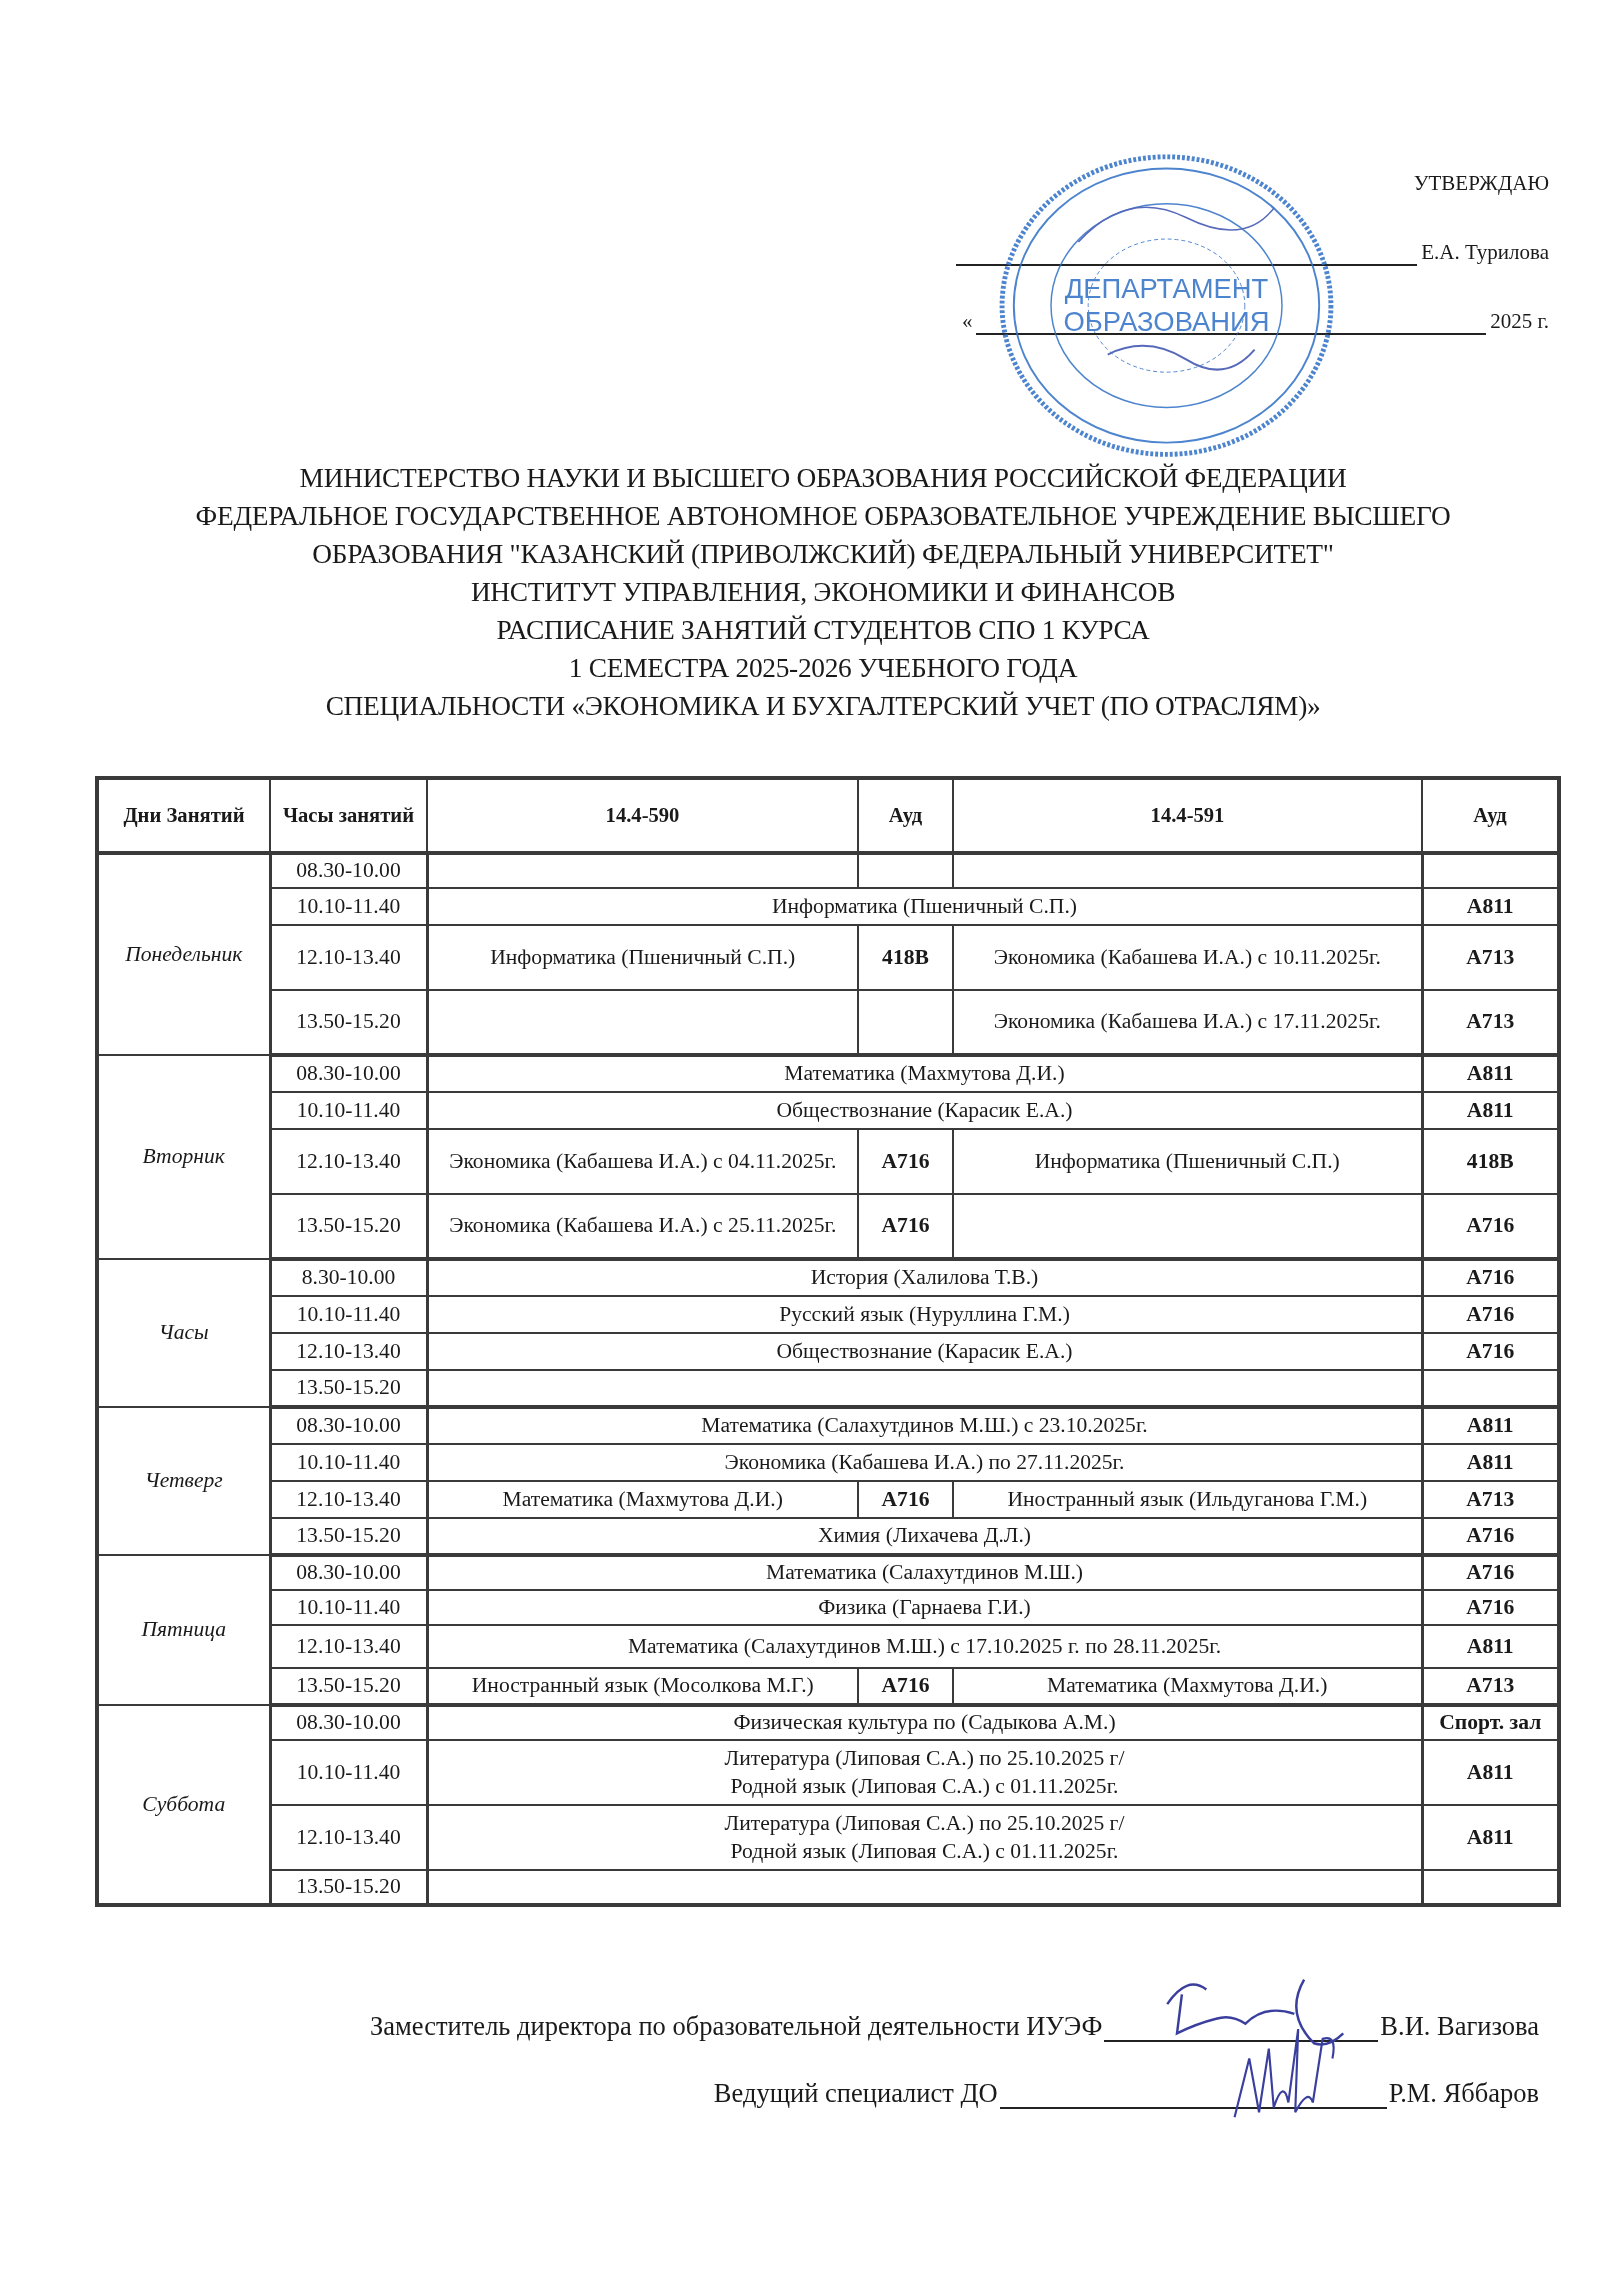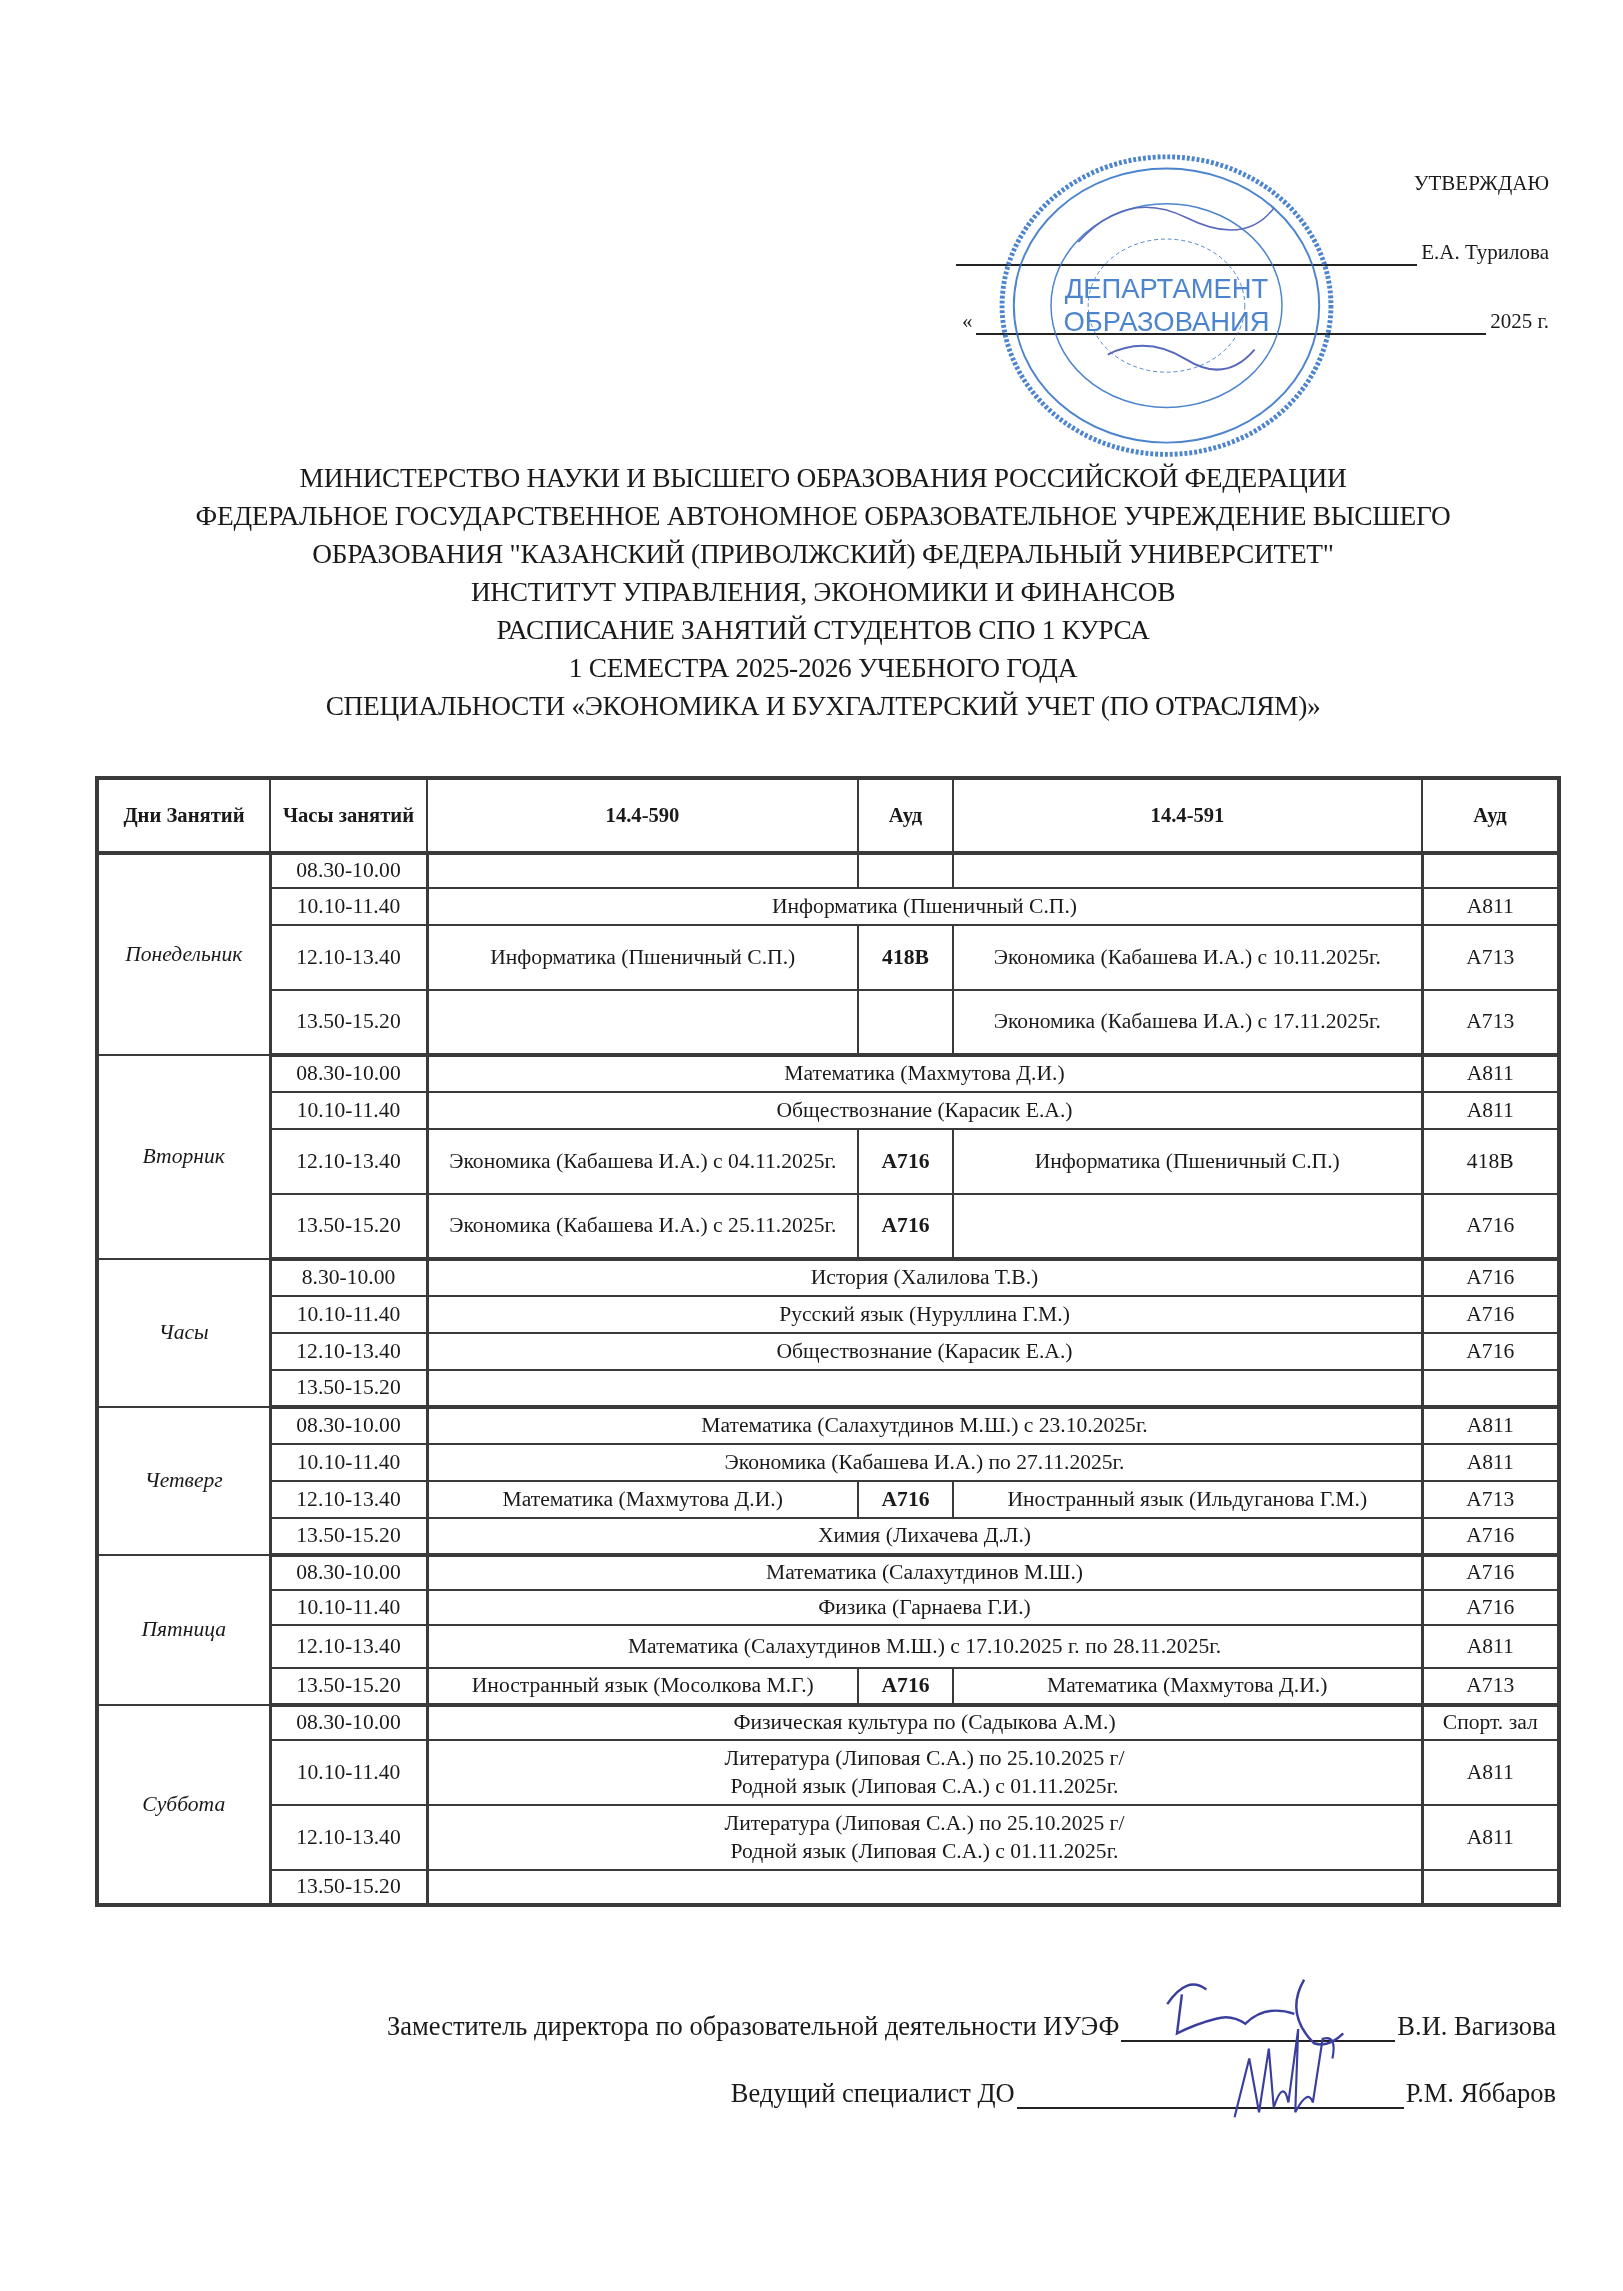--- a/index.html
+++ b/index.html
@@ -18,24 +18,24 @@
     border-collapse: collapse; table-layout: fixed; font-size: 21.6px;
     border: 4.9px solid #3a3a3a;
   }
   table.sched td, table.sched th {
     border: 2px solid #3a3a3a; text-align: center; vertical-align: middle; padding: 0 5.9px; line-height: 27.4px;
   }
   table.sched th { font-weight: bold; height: 71px; border-bottom: 4.9px solid #3a3a3a; font-size: 20.6px; }
   table.sched td.day { border-right: 3.9px solid #3a3a3a; font-style: italic; }
   table.sched td.time { border-right: 3.9px solid #3a3a3a; }
   table.sched td.aud { font-weight: bold; }
-  table.sched td.audR { font-weight: normal; border-left: 3.9px solid #3a3a3a; }
+  table.sched td.audR { font-weight: bold; border-left: 3.9px solid #3a3a3a; }
   table.sched tr.dayend td { border-bottom: 4.9px solid #3a3a3a; } .r2 { height: 65px; }
   .r1s { height: 35px; } .r1m { height: 37px; }
-  .sign { position: absolute; right: 67px; font-size: 26.5px; display: flex; align-items: flex-end; white-space: nowrap; margin-left: 36px; }
+  .sign { position: absolute; right: 84px; font-size: 26.5px; display: flex; align-items: flex-end; white-space: nowrap; margin-left: 36px; }
   .sign .uline { display: inline-block; border-bottom: 2px solid #222; height: 25.5px; margin: 0 2px; }
   .sig-svg { position: absolute; pointer-events: none; }
 </style>
 </head>
 <body>
 
 <div class="approve">
   <div class="line">
     <span>УТВЕРЖДАЮ</span>
   </div>

